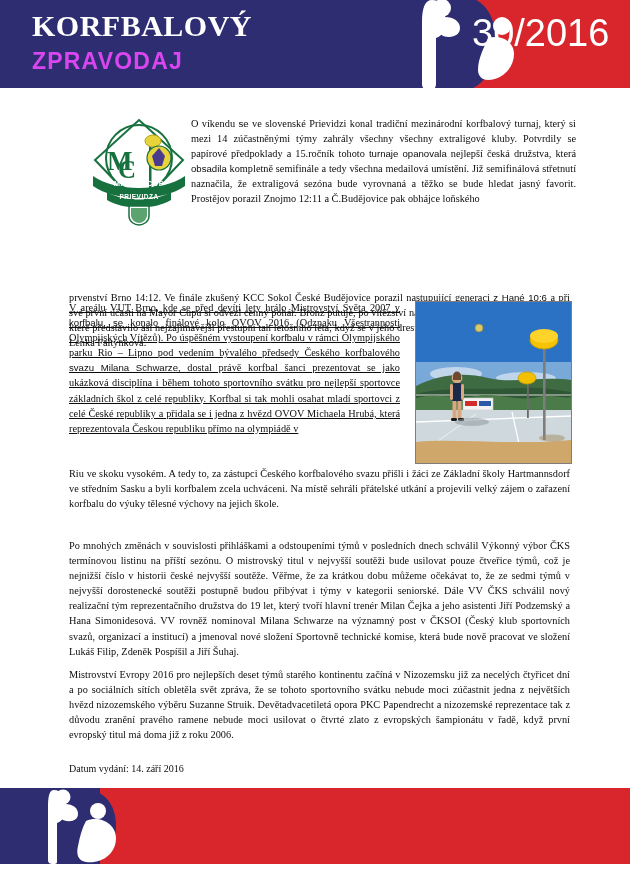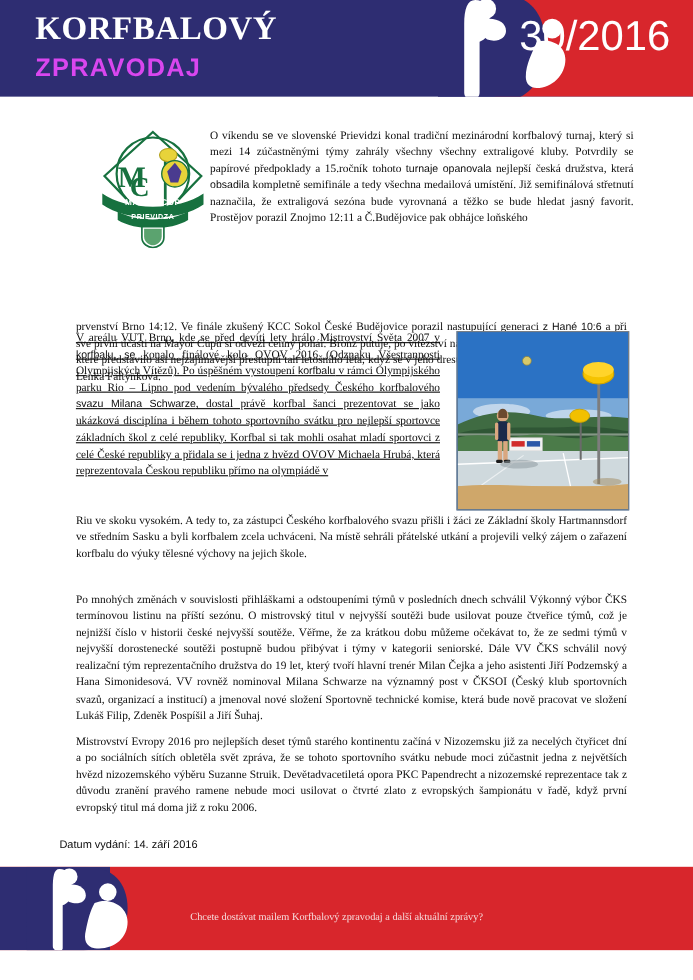--- a/index.html
+++ b/index.html
@@ -136,23 +136,23 @@
     width: 501px;
   }
   .p-b3 {
     position: absolute;
     left: 69px; top: 566px;
     width: 501px;
     margin-top: 13px;
   }
   .date-line {
     position: absolute;
-    left: 54px; top: 675px;
+    left: 69px; top: 675px;
     width: 400px;
-    font-family: Liberation Sans, sans-serif;
+    font-family: Liberation Serif, serif;
     font-size: 10px;
     color: #0c0c0c;
   }
 
   
   .footer {
     position: absolute;
     left: 0; top: 788px;
     width: 630px; height: 76px;
     background: #d8262c;
@@ -336,17 +336,16 @@
       <circle cx="39" cy="9" r="7.5" fill="#ffffff"></circle>
       <path d="M35,17 C46,14 54,19 54,26 C54,32 47,35 39,32 L35,29 Z" fill="#ffffff"></path>
 
       <circle cx="74" cy="23" r="8" fill="#ffffff"></circle>
       <path d="M62,33 C76,27 92,36 92,50 C92,66 78,76 62,74 C54,73 52,66 54,58 C56,48 58,40 62,33 Z" fill="#ffffff"></path>
     </svg>
   </span>
 
 
   <div class="footer-lines">
-    <div class="footer-line">Chcete dostávat mailem Korfbalový zpravodaj a další aktuální zprávy?</div>
   </div>
 </div>
 
 <div class="footer-bottom-white"></div>
 
 </body></html>

